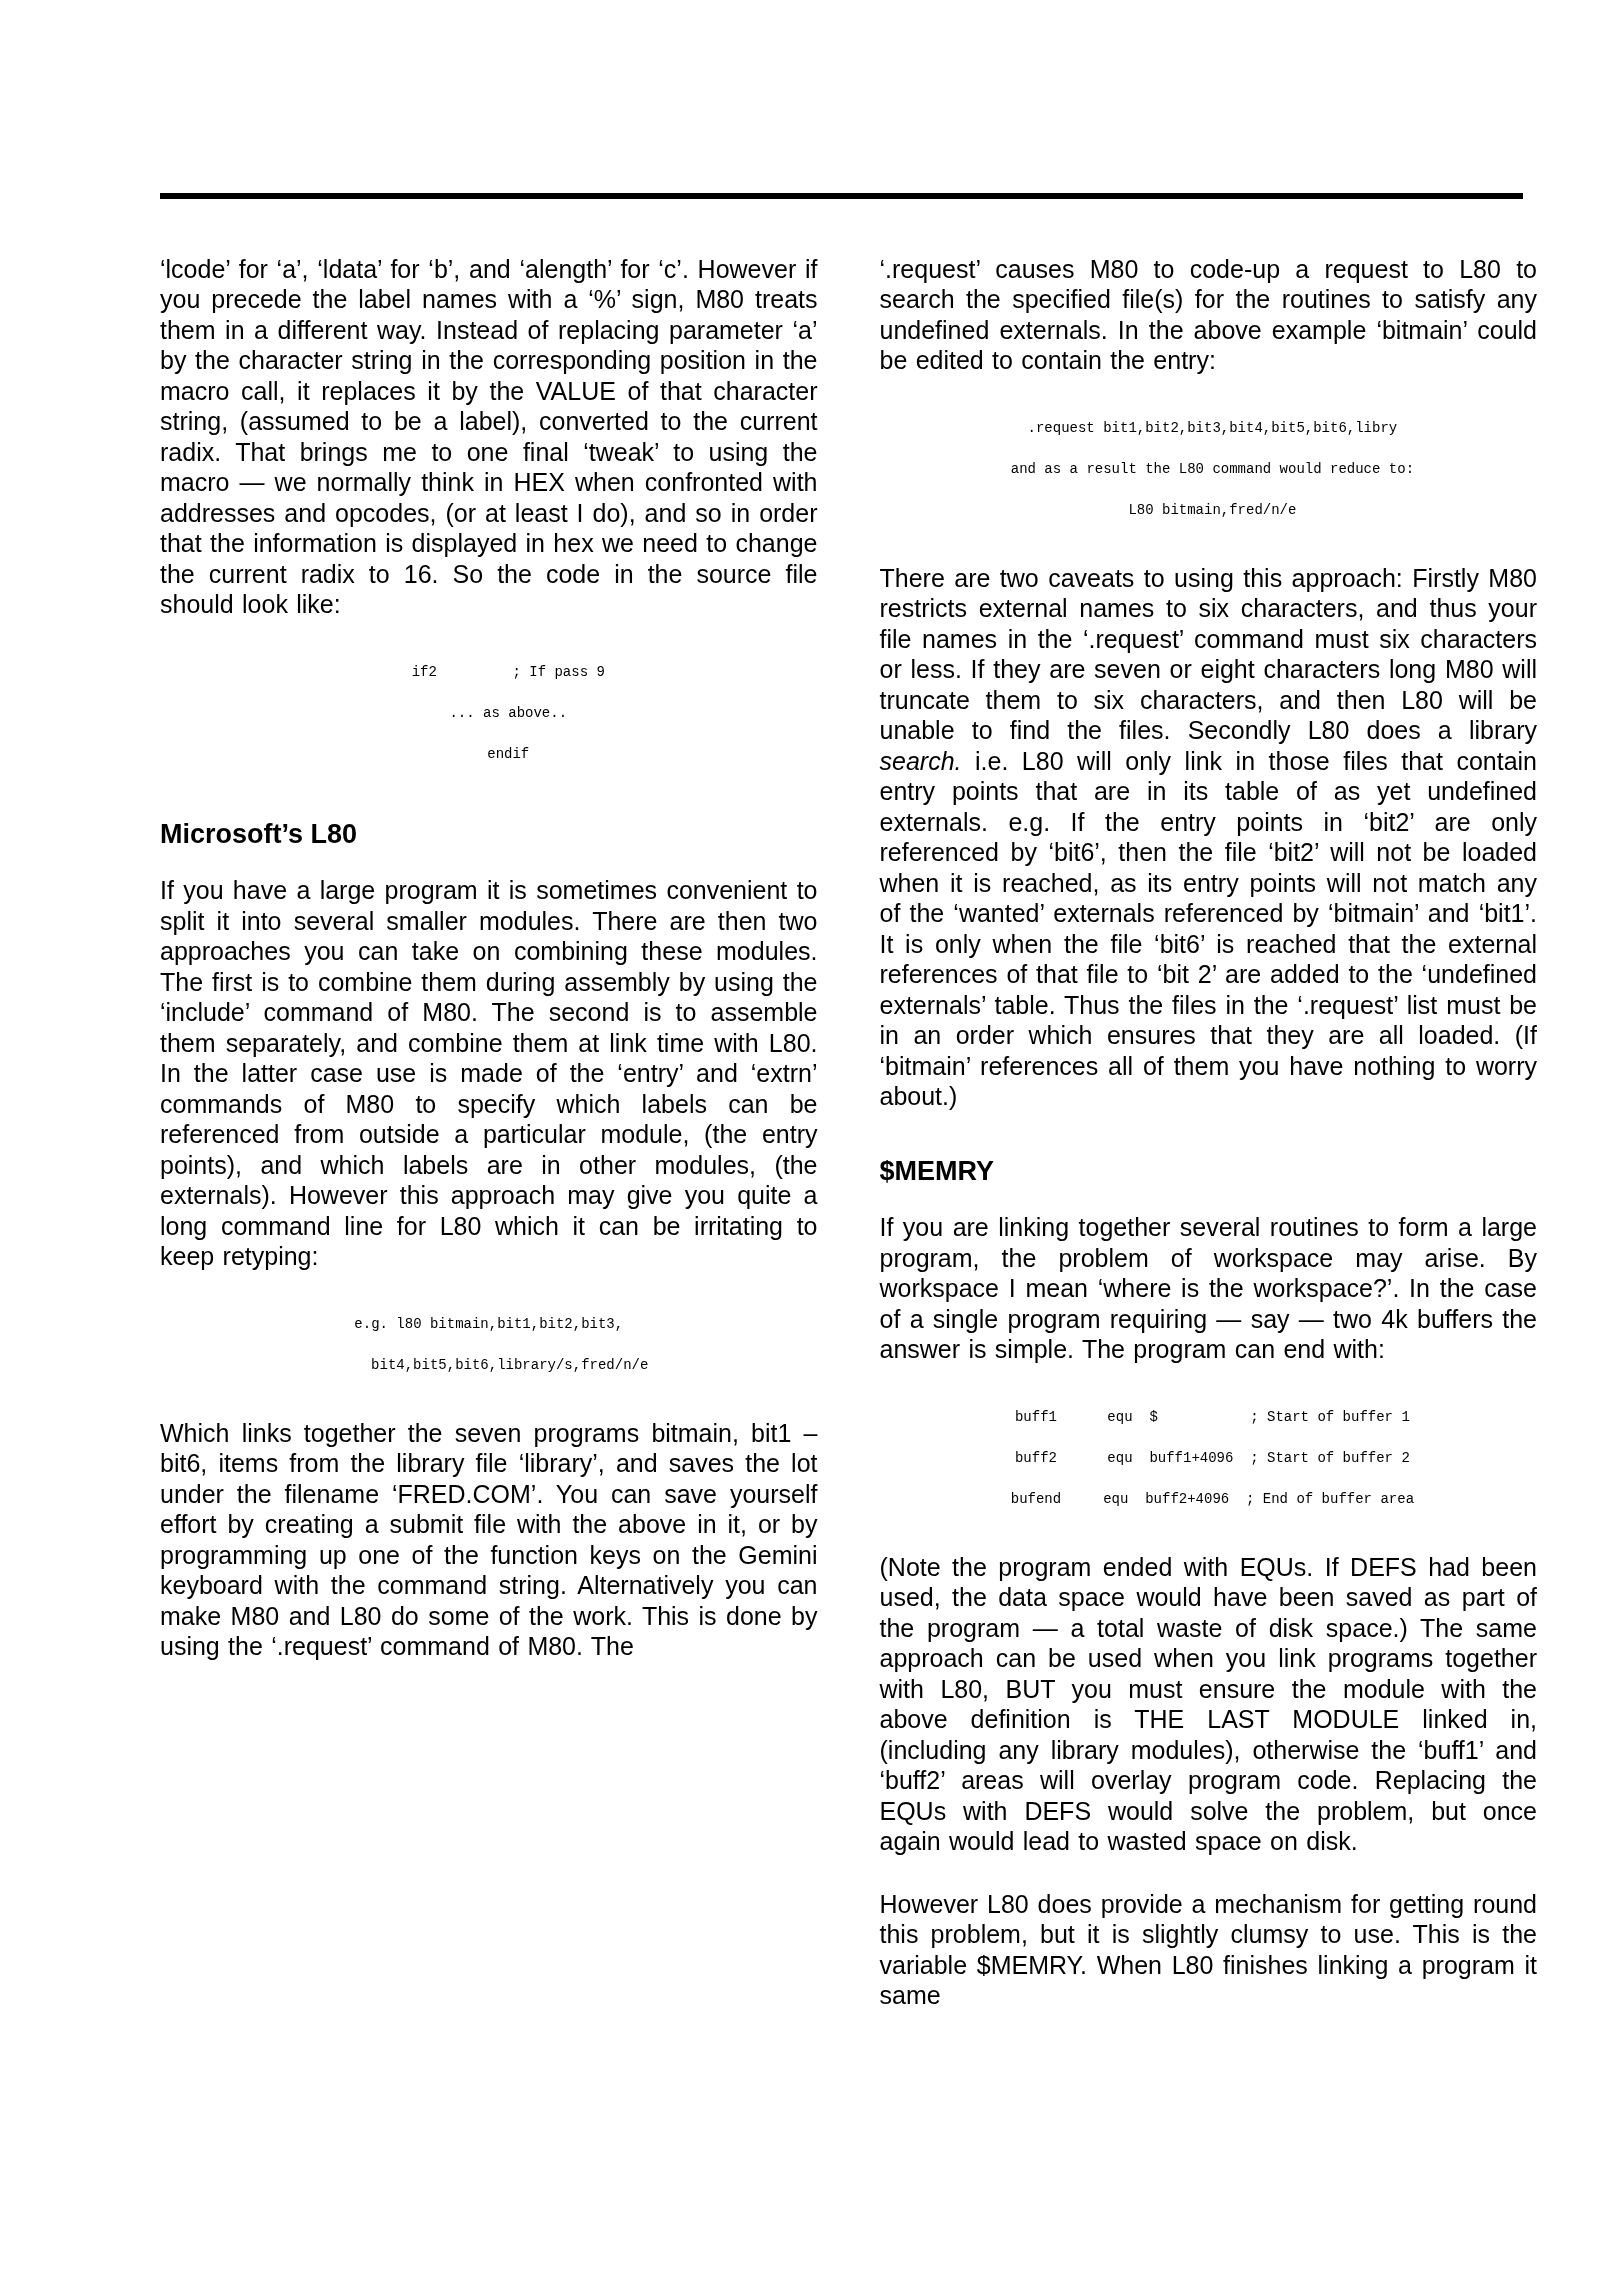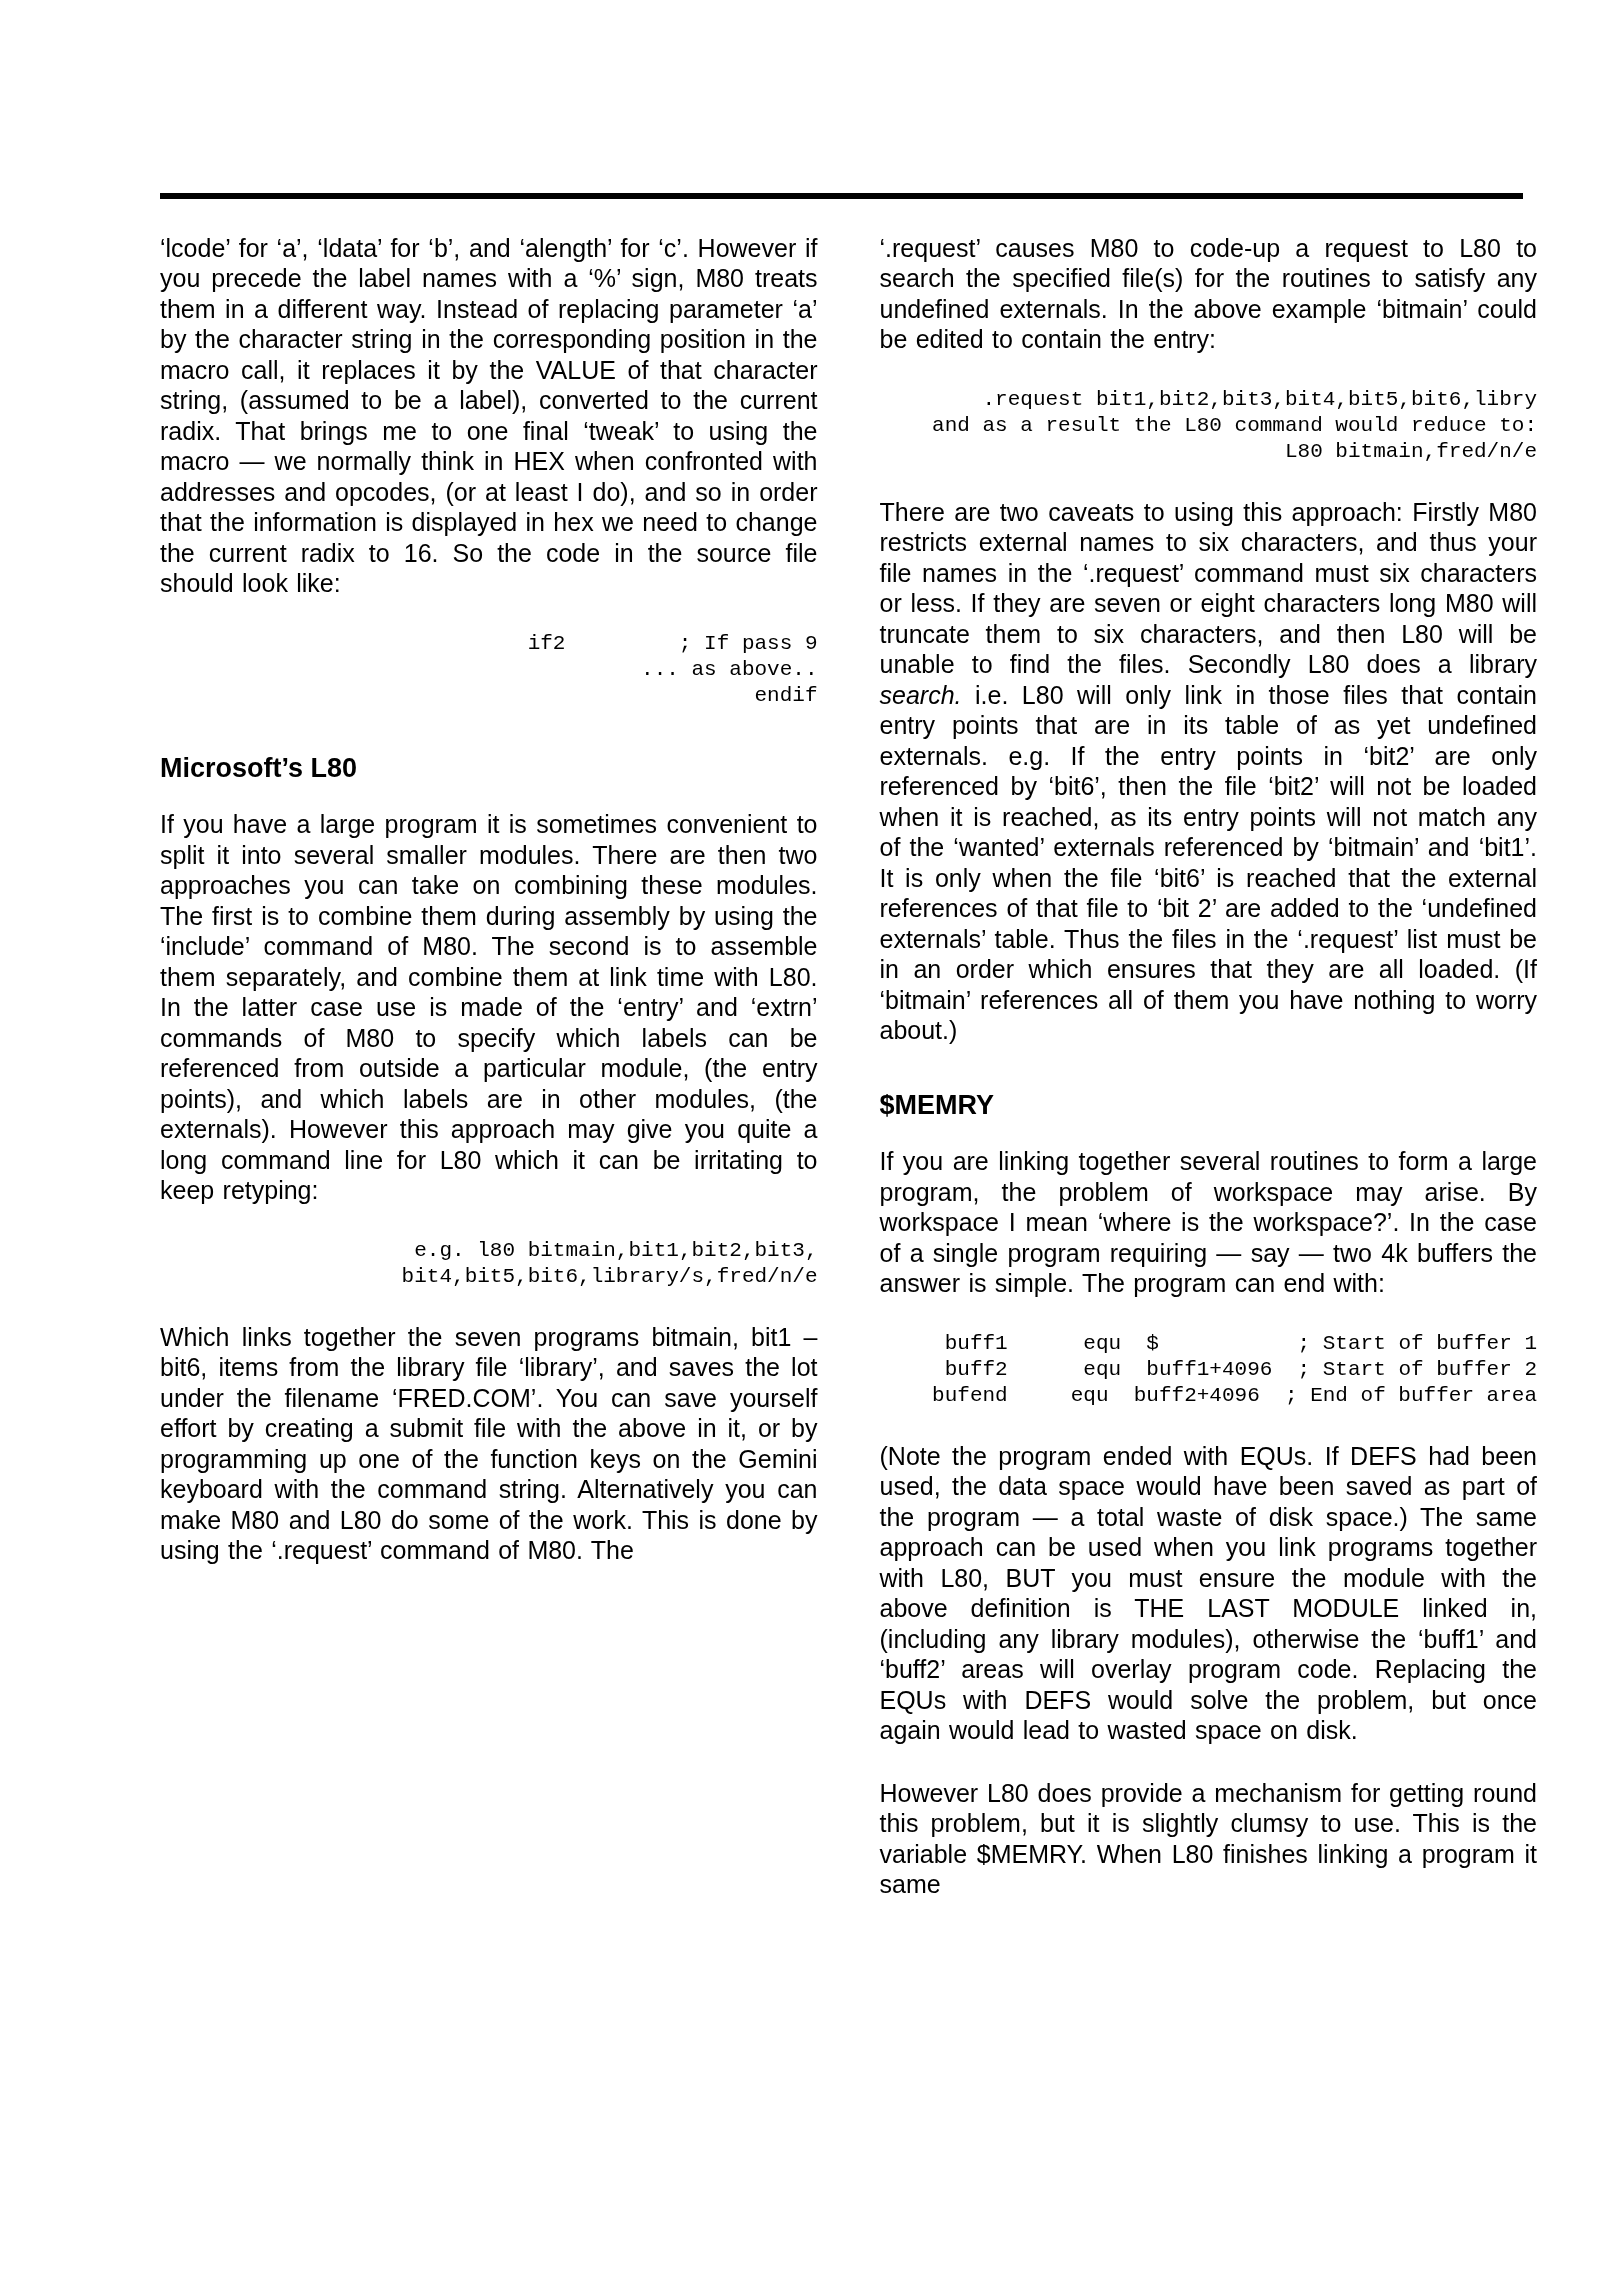--- a/index.html
+++ b/index.html
@@ -11,37 +11,37 @@
     background: #ffffff;
     color: #000;
     padding: 182px 87px 0 160px;
     font-family: "Liberation Sans", sans-serif;
     overflow: hidden;
   }
   .hdr { display: flex; align-items: baseline; }
   .pageno { font-weight: 700; font-size: 32px; line-height: 1; }
   .pub    { font-weight: 700; font-size: 33px; line-height: 1; margin-left: 78px; letter-spacing: 0.7px; }
   .rule   { height: 5.6px; background: #000; margin-top: 11px; width: 1363px; }
-  .columns { display: flex; gap: 62px; margin-top: 34px; }
+  .columns { display: flex; gap: 62px; margin-top: 55px; }
   .col { width: 658px; }
   .col p {
     font-size: 25px;
     line-height: 30.5px;
     text-align: justify;
     margin: 0;
     word-spacing: 1.4px;
   }
   .col p.spaced { margin-top: 32px; }
   .code {
     font-family: "Liberation Mono", monospace;
-    font-size: 21px;
-    line-height: 26px;
+    font-size: 14px;
+    line-height: 41px;
     white-space: pre;
     margin: 32px 0;
-    text-align: right;
+    text-align: center;
   }
   .code.ind-a { padding-left: 39px; }
   .code.ind-b { padding-left: 8.3px; }
   h2 {
     font-size: 27px;
     line-height: 30.5px;
     font-weight: 700;
     margin: 44px 0 26px 0;
     text-align: left;
   }

